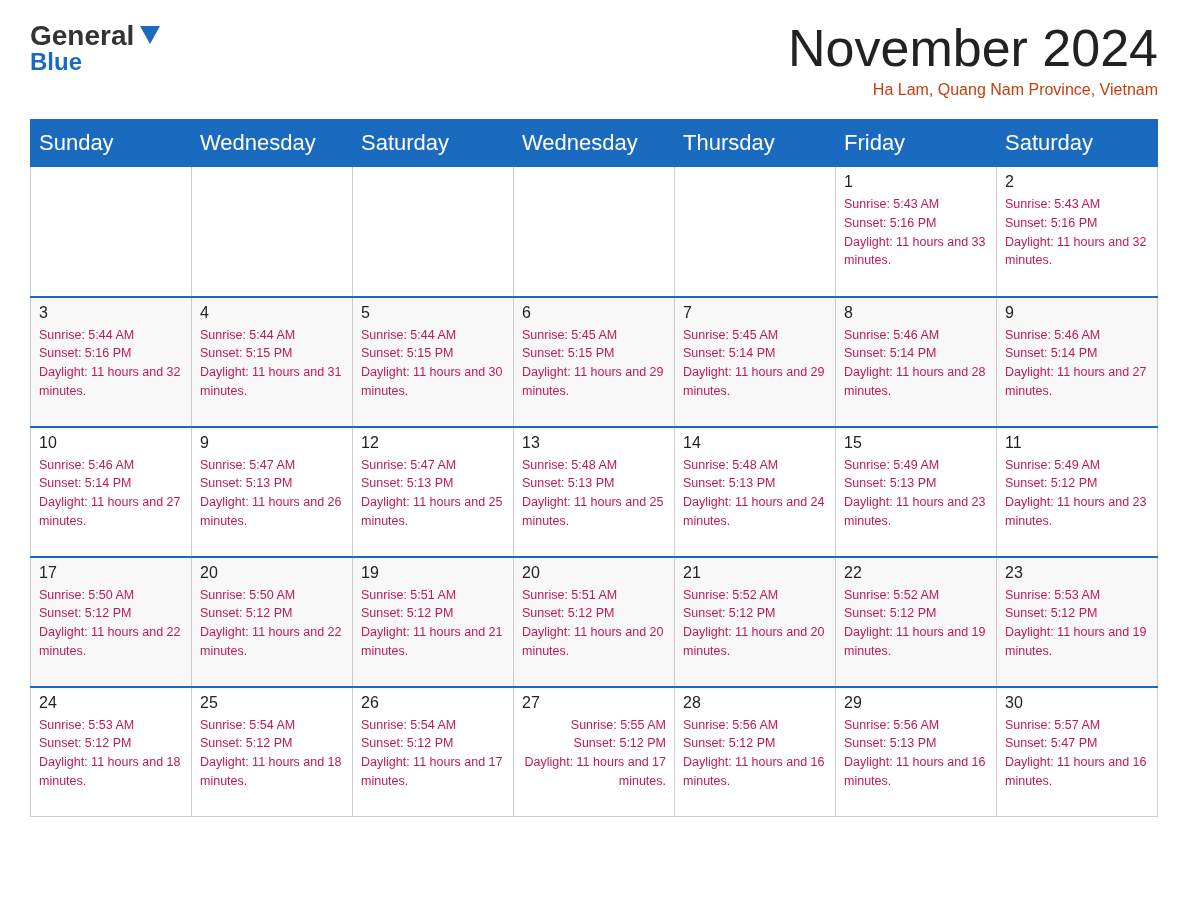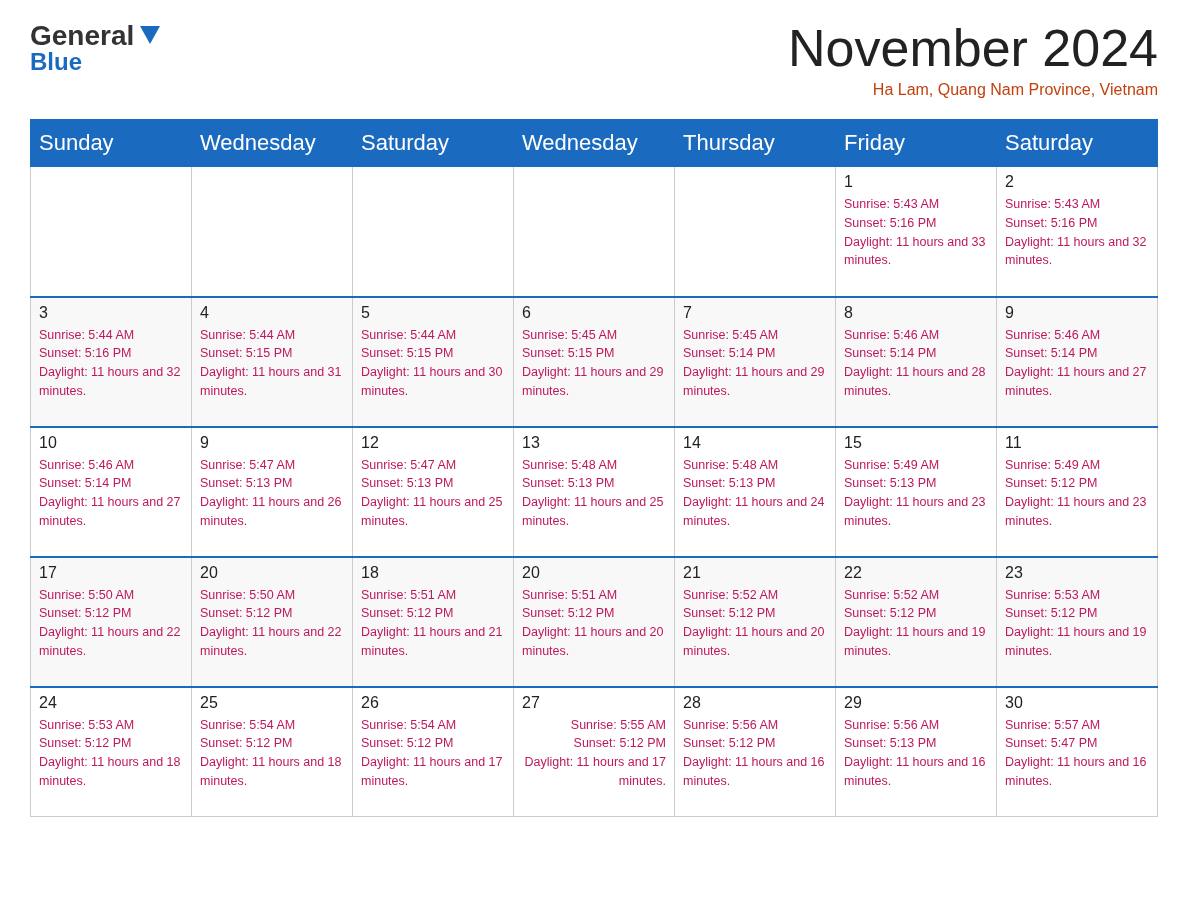--- a/index.html
+++ b/index.html
@@ -250,21 +250,21 @@
 Sunset: 5:12 PM
 Daylight: 11 hours and 22 minutes.</div>
         </td>
         <td>
           <div class="day-number">20</div>
           <div class="day-info" style="white-space: pre-line;">Sunrise: 5:50 AM
 Sunset: 5:12 PM
 Daylight: 11 hours and 22 minutes.</div>
         </td>
         <td>
-          <div class="day-number">18</div>
+          <div class="day-number">19</div>
           <div class="day-info" style="white-space: pre-line;">Sunrise: 5:51 AM
 Sunset: 5:12 PM
 Daylight: 11 hours and 21 minutes.</div>
         </td>
         <td>
           <div class="day-number">20</div>
           <div class="day-info" style="white-space: pre-line;">Sunrise: 5:51 AM
 Sunset: 5:12 PM
 Daylight: 11 hours and 20 minutes.</div>
         </td>

